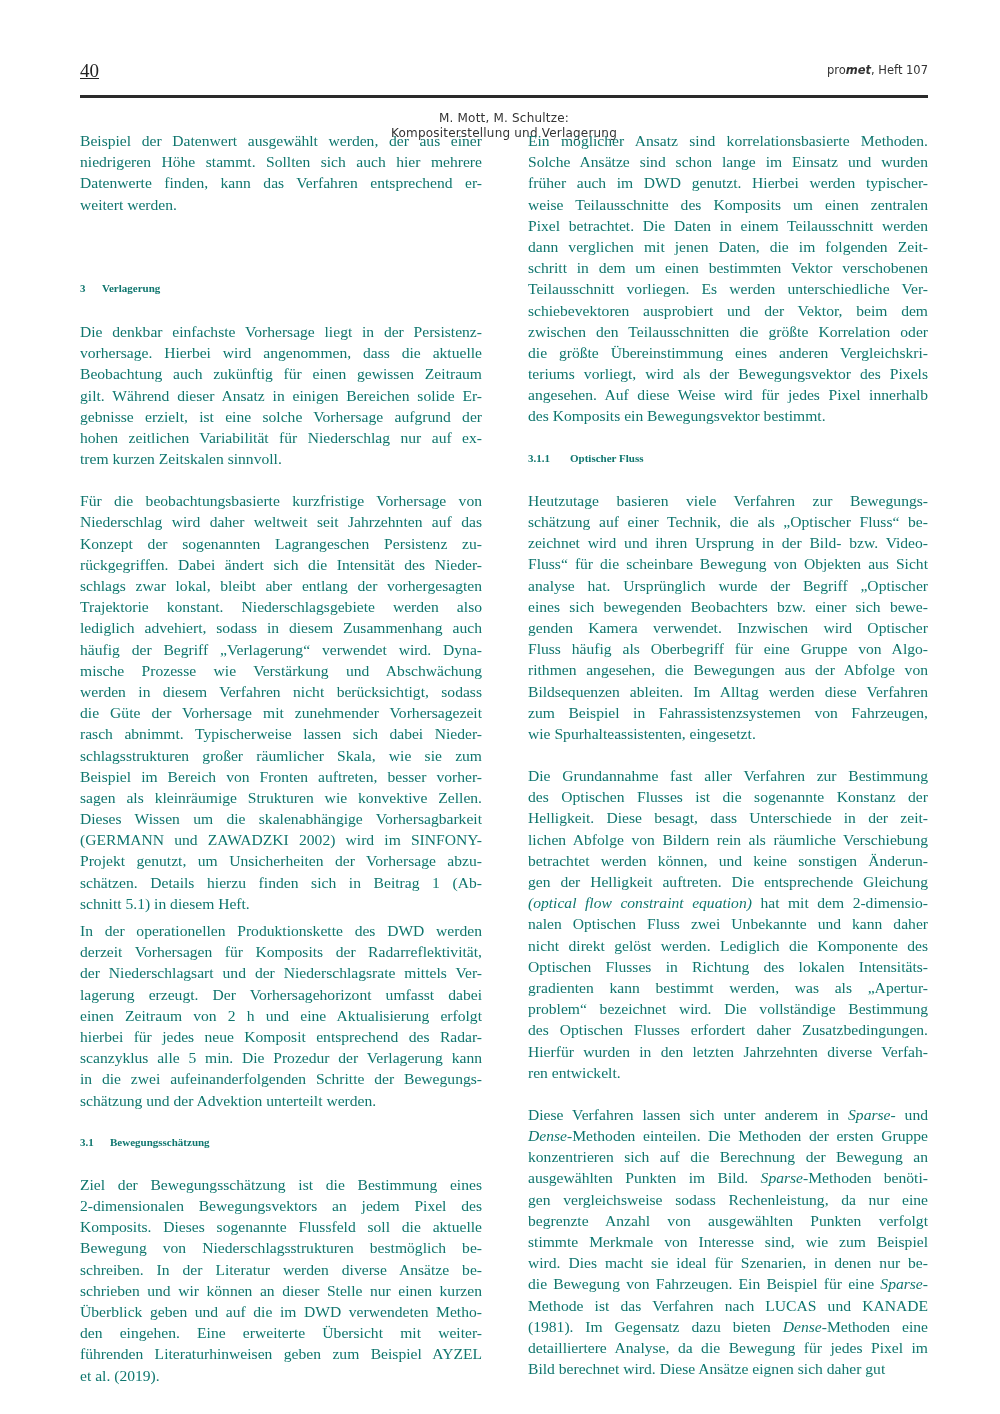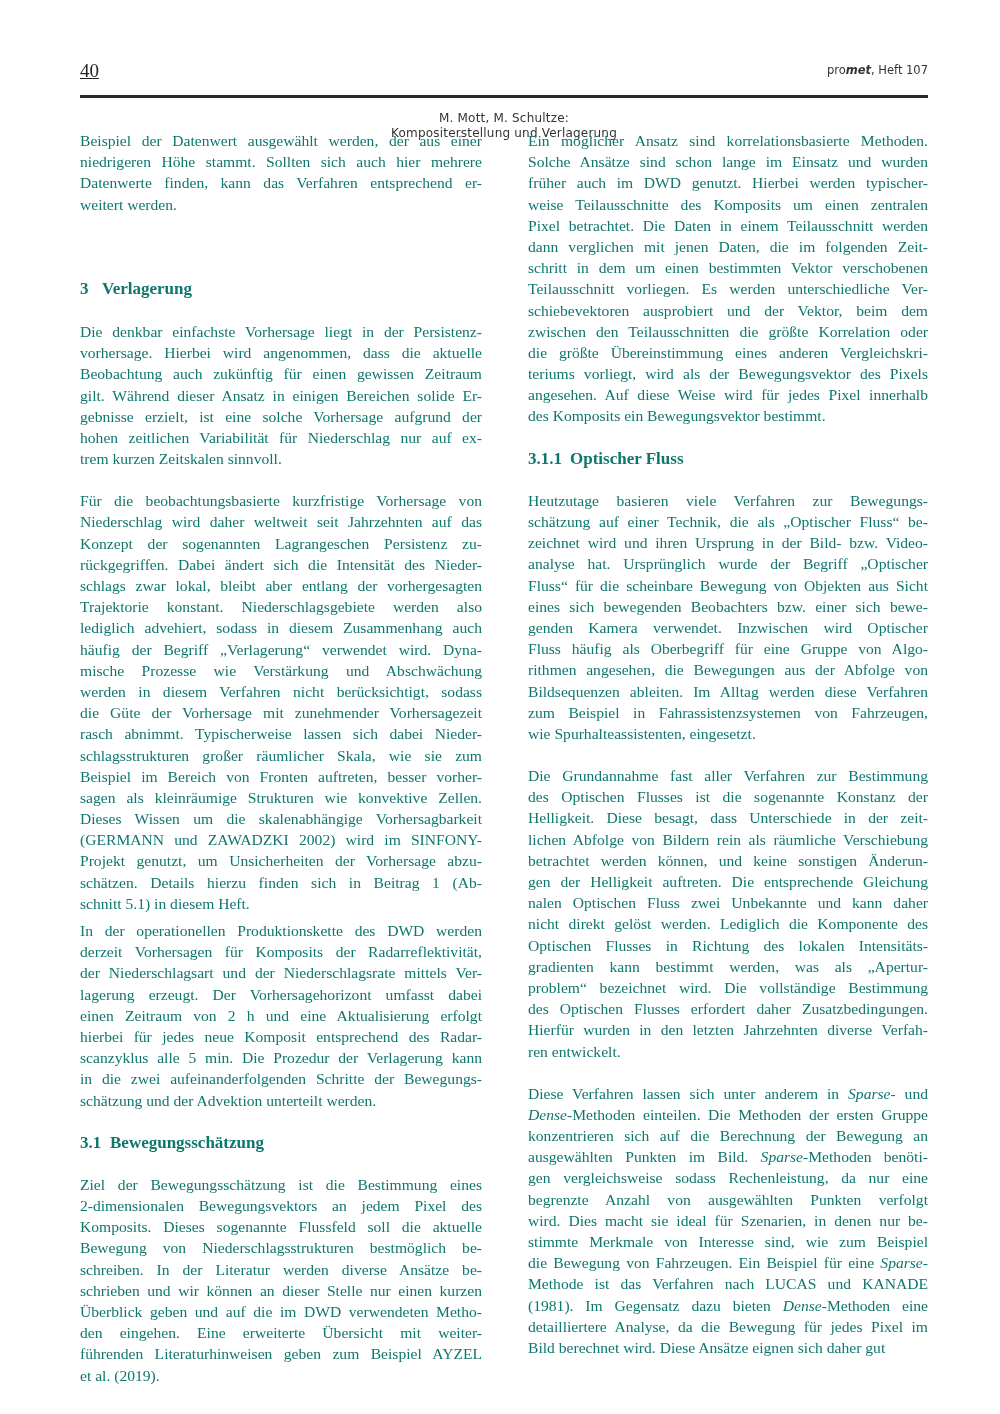--- a/index.html
+++ b/index.html
@@ -9,21 +9,21 @@
     .running-title { position: absolute; left: 0; right: 0; top: 3px; text-align: center; font-family: "DejaVu Sans", sans-serif; font-size: 12px; line-height: 15px; color: #333; letter-spacing: 0.2px; margin-top: 48px; }
     .journal { position: absolute; right: 0; top: 3px; font-family: "DejaVu Sans", sans-serif; font-size: 11.5px; color: #333; }
     .journal b { font-style: italic; font-weight: bold; }
     .rule { position: absolute; left: 80px; top: 95px; width: 848px; height: 3px; background: #2a2a2a; }
     .col { position: absolute; top: 130px; width: 402px; font-family: "Liberation Serif", serif; font-size: 15.6px; line-height: 21.2px; color: #0f766e; text-align: justify; hyphens: manual; }
     .col-left { left: 80px; }
     .col-right { left: 528px; width: 400px; }
     .col p { margin: 0; }
     .line { display: block; text-align: justify; text-align-last: justify; white-space: nowrap; height: 21.2px; }
     .line.last { text-align-last: left; }
-    .heading { font-weight: bold; margin: 0; font-size: 17px; }
+    .heading { font-weight: bold; margin: 0; font-size: 11px; }
     .heading .num { display: inline-block; }
     em { font-style: italic; }
   </style>
 </head>
 <body>
 
 <div class="header">
   <span class="page-number">40</span>
   <div class="running-title">
     <div>M. Mott, M. Schultze:</div>
@@ -113,54 +113,55 @@
       <span class="line">die größte Übereinstimmung eines anderen Vergleichskri-</span>
       <span class="line">teriums vorliegt, wird als der Bewegungsvektor des Pixels</span>
       <span class="line">angesehen. Auf diese Weise wird für jedes Pixel innerhalb</span>
       <span class="line last">des Komposits ein Bewegungsvektor bestimmt.</span>
     </p>
   <p class="heading" style="margin-bottom:21px"><span class="num" style="width:42px">3.1.1</span><span>Optischer Fluss</span></p>
   <p style="margin-bottom:21px">
       <span class="line">Heutzutage basieren viele Verfahren zur Bewegungs-</span>
       <span class="line">schätzung auf einer Technik, die als „Optischer Fluss“ be-</span>
       <span class="line">zeichnet wird und ihren Ursprung in der Bild- bzw. Video-</span>
+      <span class="line">Fluss“ für die scheinbare Bewegung von Objekten aus Sicht</span>
       <span class="line">analyse hat. Ursprünglich wurde der Begriff „Optischer</span>
-      <span class="line">Fluss“ für die scheinbare Bewegung von Objekten aus Sicht</span>
       <span class="line">eines sich bewegenden Beobachters bzw. einer sich bewe-</span>
       <span class="line">genden Kamera verwendet. Inzwischen wird Optischer</span>
       <span class="line">Fluss häufig als Oberbegriff für eine Gruppe von Algo-</span>
       <span class="line">rithmen angesehen, die Bewegungen aus der Abfolge von</span>
       <span class="line">Bildsequenzen ableiten. Im Alltag werden diese Verfahren</span>
       <span class="line">zum Beispiel in Fahrassistenzsystemen von Fahrzeugen,</span>
       <span class="line last">wie Spurhalteassistenten, eingesetzt.</span>
     </p>
   <p style="margin-bottom:21px">
       <span class="line">Die Grundannahme fast aller Verfahren zur Bestimmung</span>
       <span class="line">des Optischen Flusses ist die sogenannte Konstanz der</span>
       <span class="line">Helligkeit. Diese besagt, dass Unterschiede in der zeit-</span>
       <span class="line">lichen Abfolge von Bildern rein als räumliche Verschiebung</span>
       <span class="line">betrachtet werden können, und keine sonstigen Änderun-</span>
       <span class="line">gen der Helligkeit auftreten. Die entsprechende Gleichung</span>
+      <span class="line"><em>(optical flow constraint equation)</em><span> hat mit dem 2-dimensio-</span></span>
       <span class="line">nalen Optischen Fluss zwei Unbekannte und kann daher</span>
       <span class="line">nicht direkt gelöst werden. Lediglich die Komponente des</span>
       <span class="line">Optischen Flusses in Richtung des lokalen Intensitäts-</span>
       <span class="line">gradienten kann bestimmt werden, was als „Apertur-</span>
       <span class="line">problem“ bezeichnet wird. Die vollständige Bestimmung</span>
       <span class="line">des Optischen Flusses erfordert daher Zusatzbedingungen.</span>
       <span class="line">Hierfür wurden in den letzten Jahrzehnten diverse Verfah-</span>
       <span class="line last">ren entwickelt.</span>
     </p>
   <p>
       <span class="line"><span>Diese Verfahren lassen sich unter anderem in </span><em>Sparse</em><span>- und</span></span>
       <span class="line"><em>Dense</em><span>-Methoden einteilen. Die Methoden der ersten Gruppe</span></span>
       <span class="line"><span>konzentrieren sich auf die Berechnung der Bewegung an</span></span>
       <span class="line"><span>ausgewählten Punkten im Bild. </span><em>Sparse</em><span>-Methoden benöti-</span></span>
       <span class="line"><span>gen vergleichsweise sodass Rechenleistung, da nur eine</span></span>
       <span class="line"><span>begrenzte Anzahl von ausgewählten Punkten verfolgt</span></span>
+      <span class="line"><span>stimmte Merkmale von Interesse sind, wie zum Beispiel</span></span>
       <span class="line"><span>wird. Dies macht sie ideal für Szenarien, in denen nur be-</span></span>
-      <span class="line"><span>stimmte Merkmale von Interesse sind, wie zum Beispiel</span></span>
       <span class="line"><span>die Bewegung von Fahrzeugen. Ein Beispiel für eine </span><em>Sparse</em><span>-</span></span>
       <span class="line"><span>Methode ist das Verfahren nach LUCAS und KANADE</span></span>
       <span class="line"><span>(1981). Im Gegensatz dazu bieten </span><em>Dense</em><span>-Methoden eine</span></span>
       <span class="line"><span>detailliertere Analyse, da die Bewegung für jedes Pixel im</span></span>
       <span class="line last"><span>Bild berechnet wird. Diese Ansätze eignen sich daher gut</span></span>
     </p>
 </div>
 
 </body></html>

